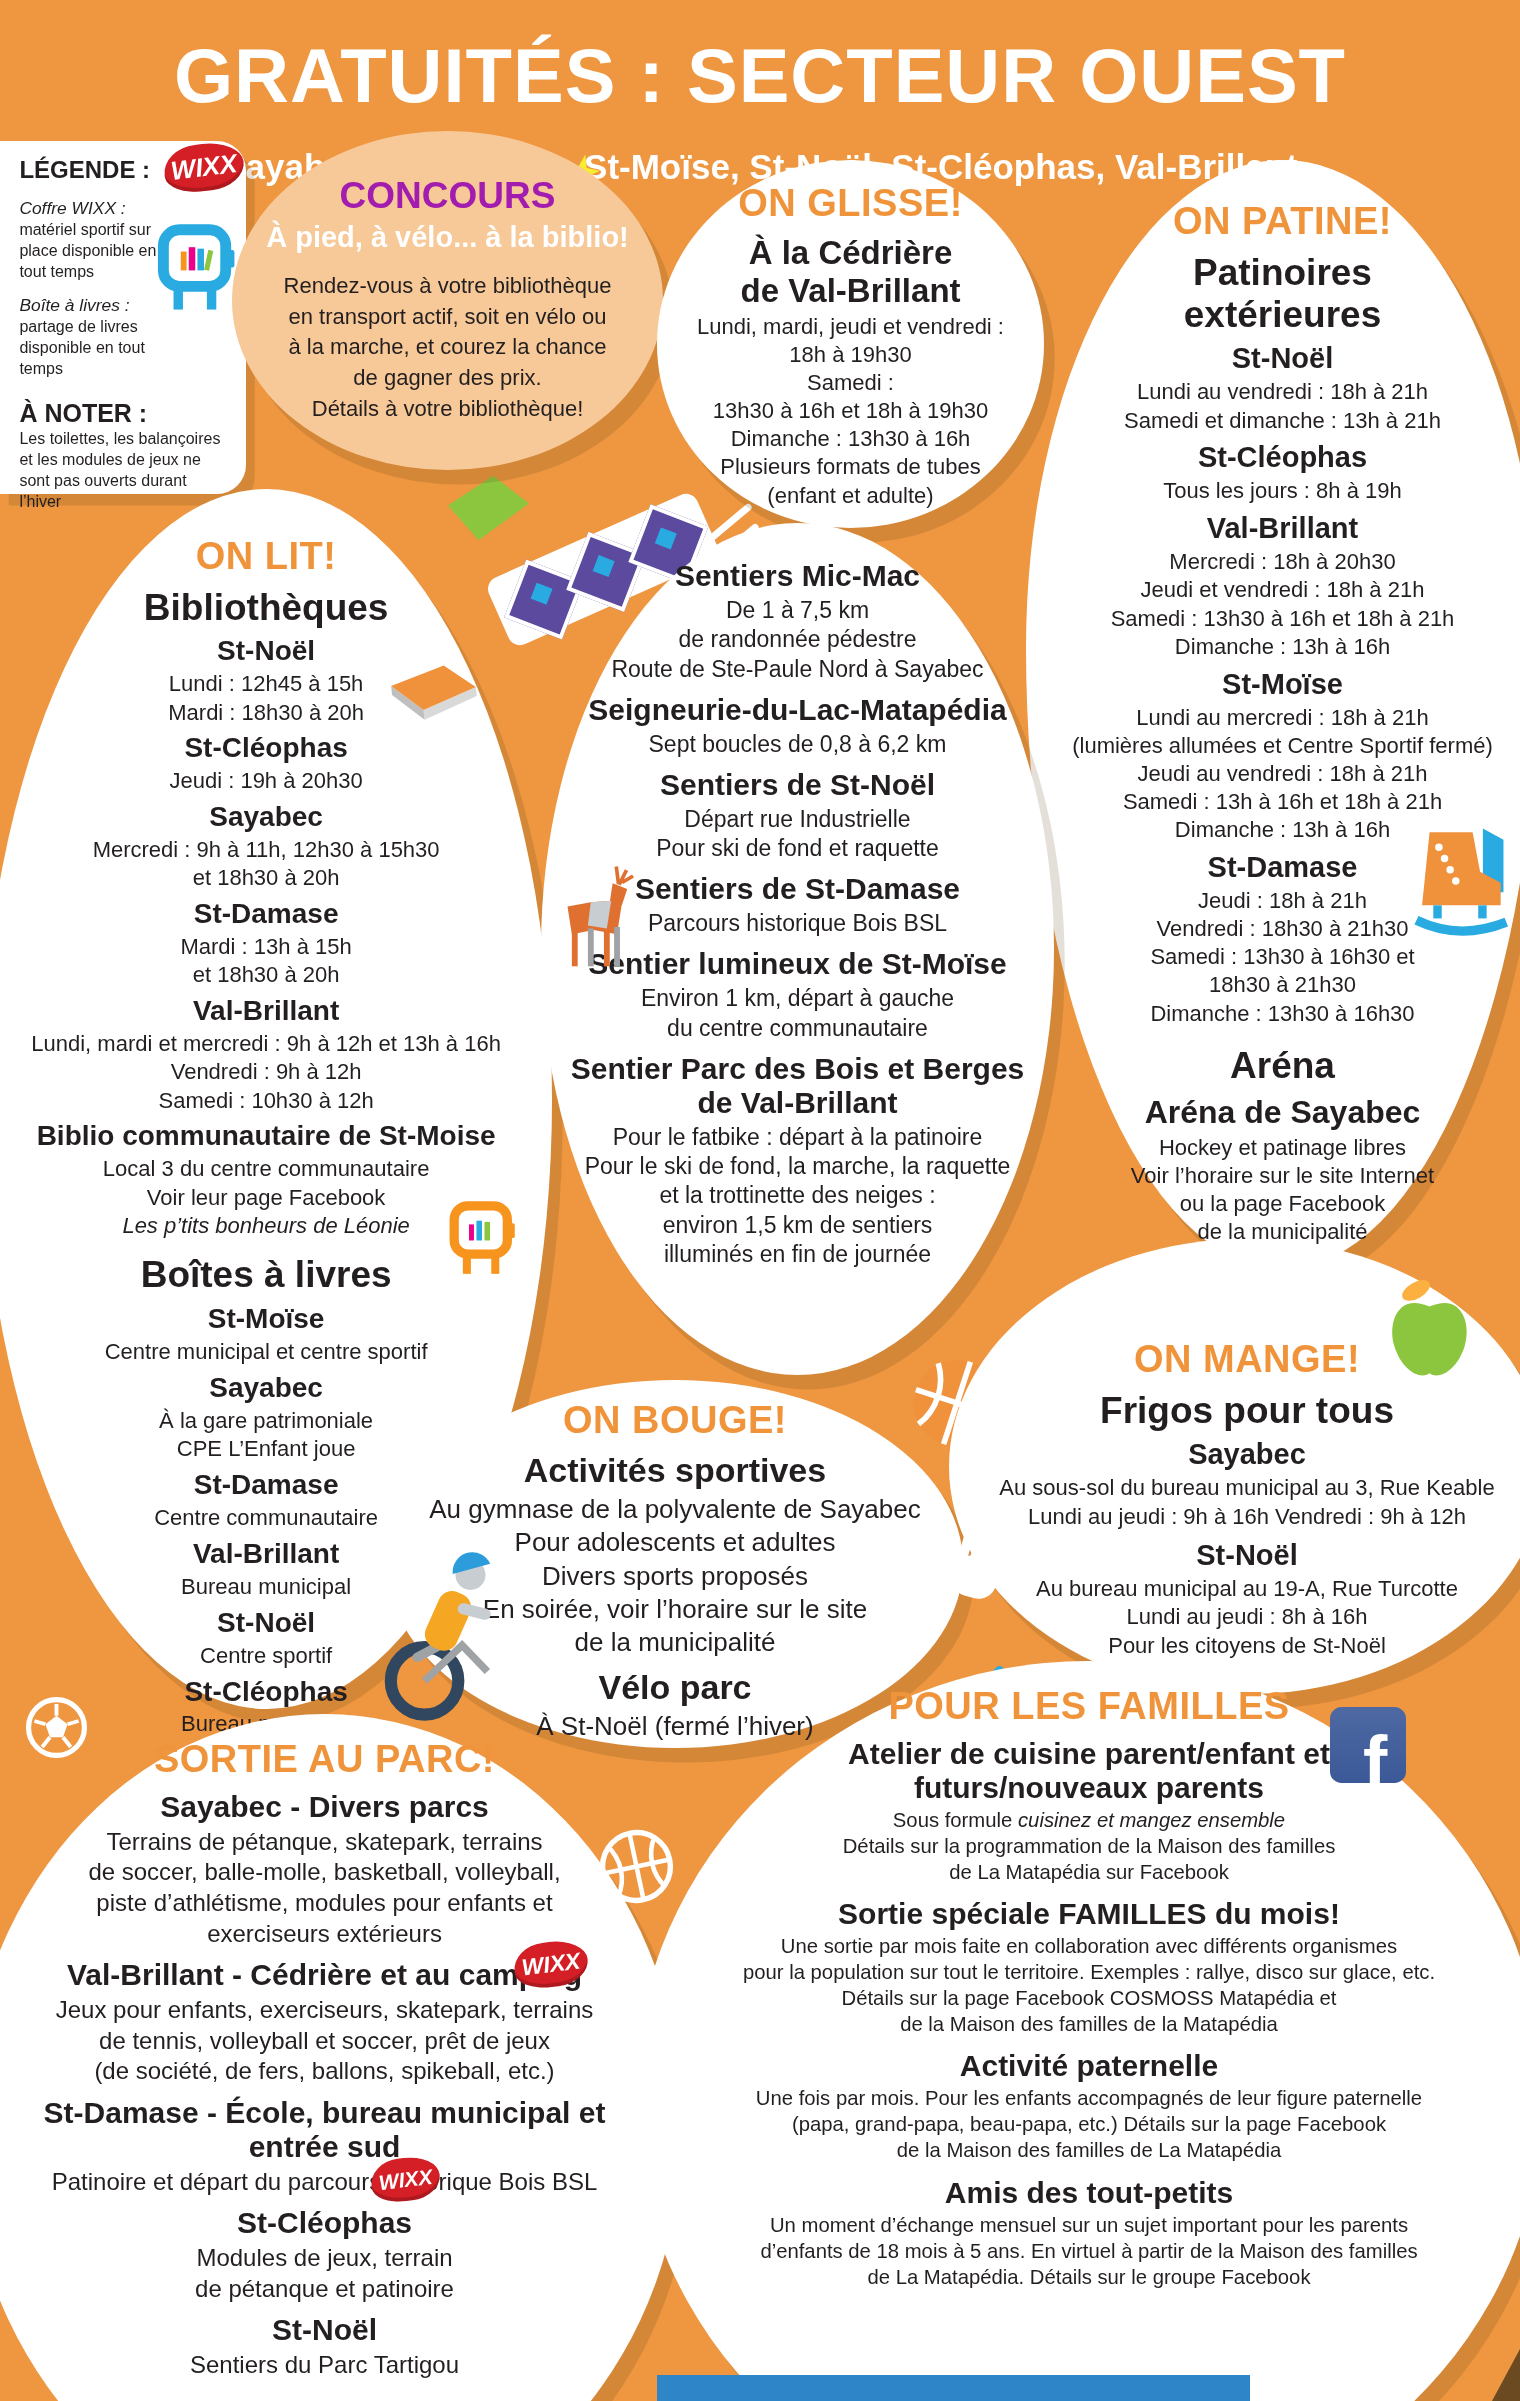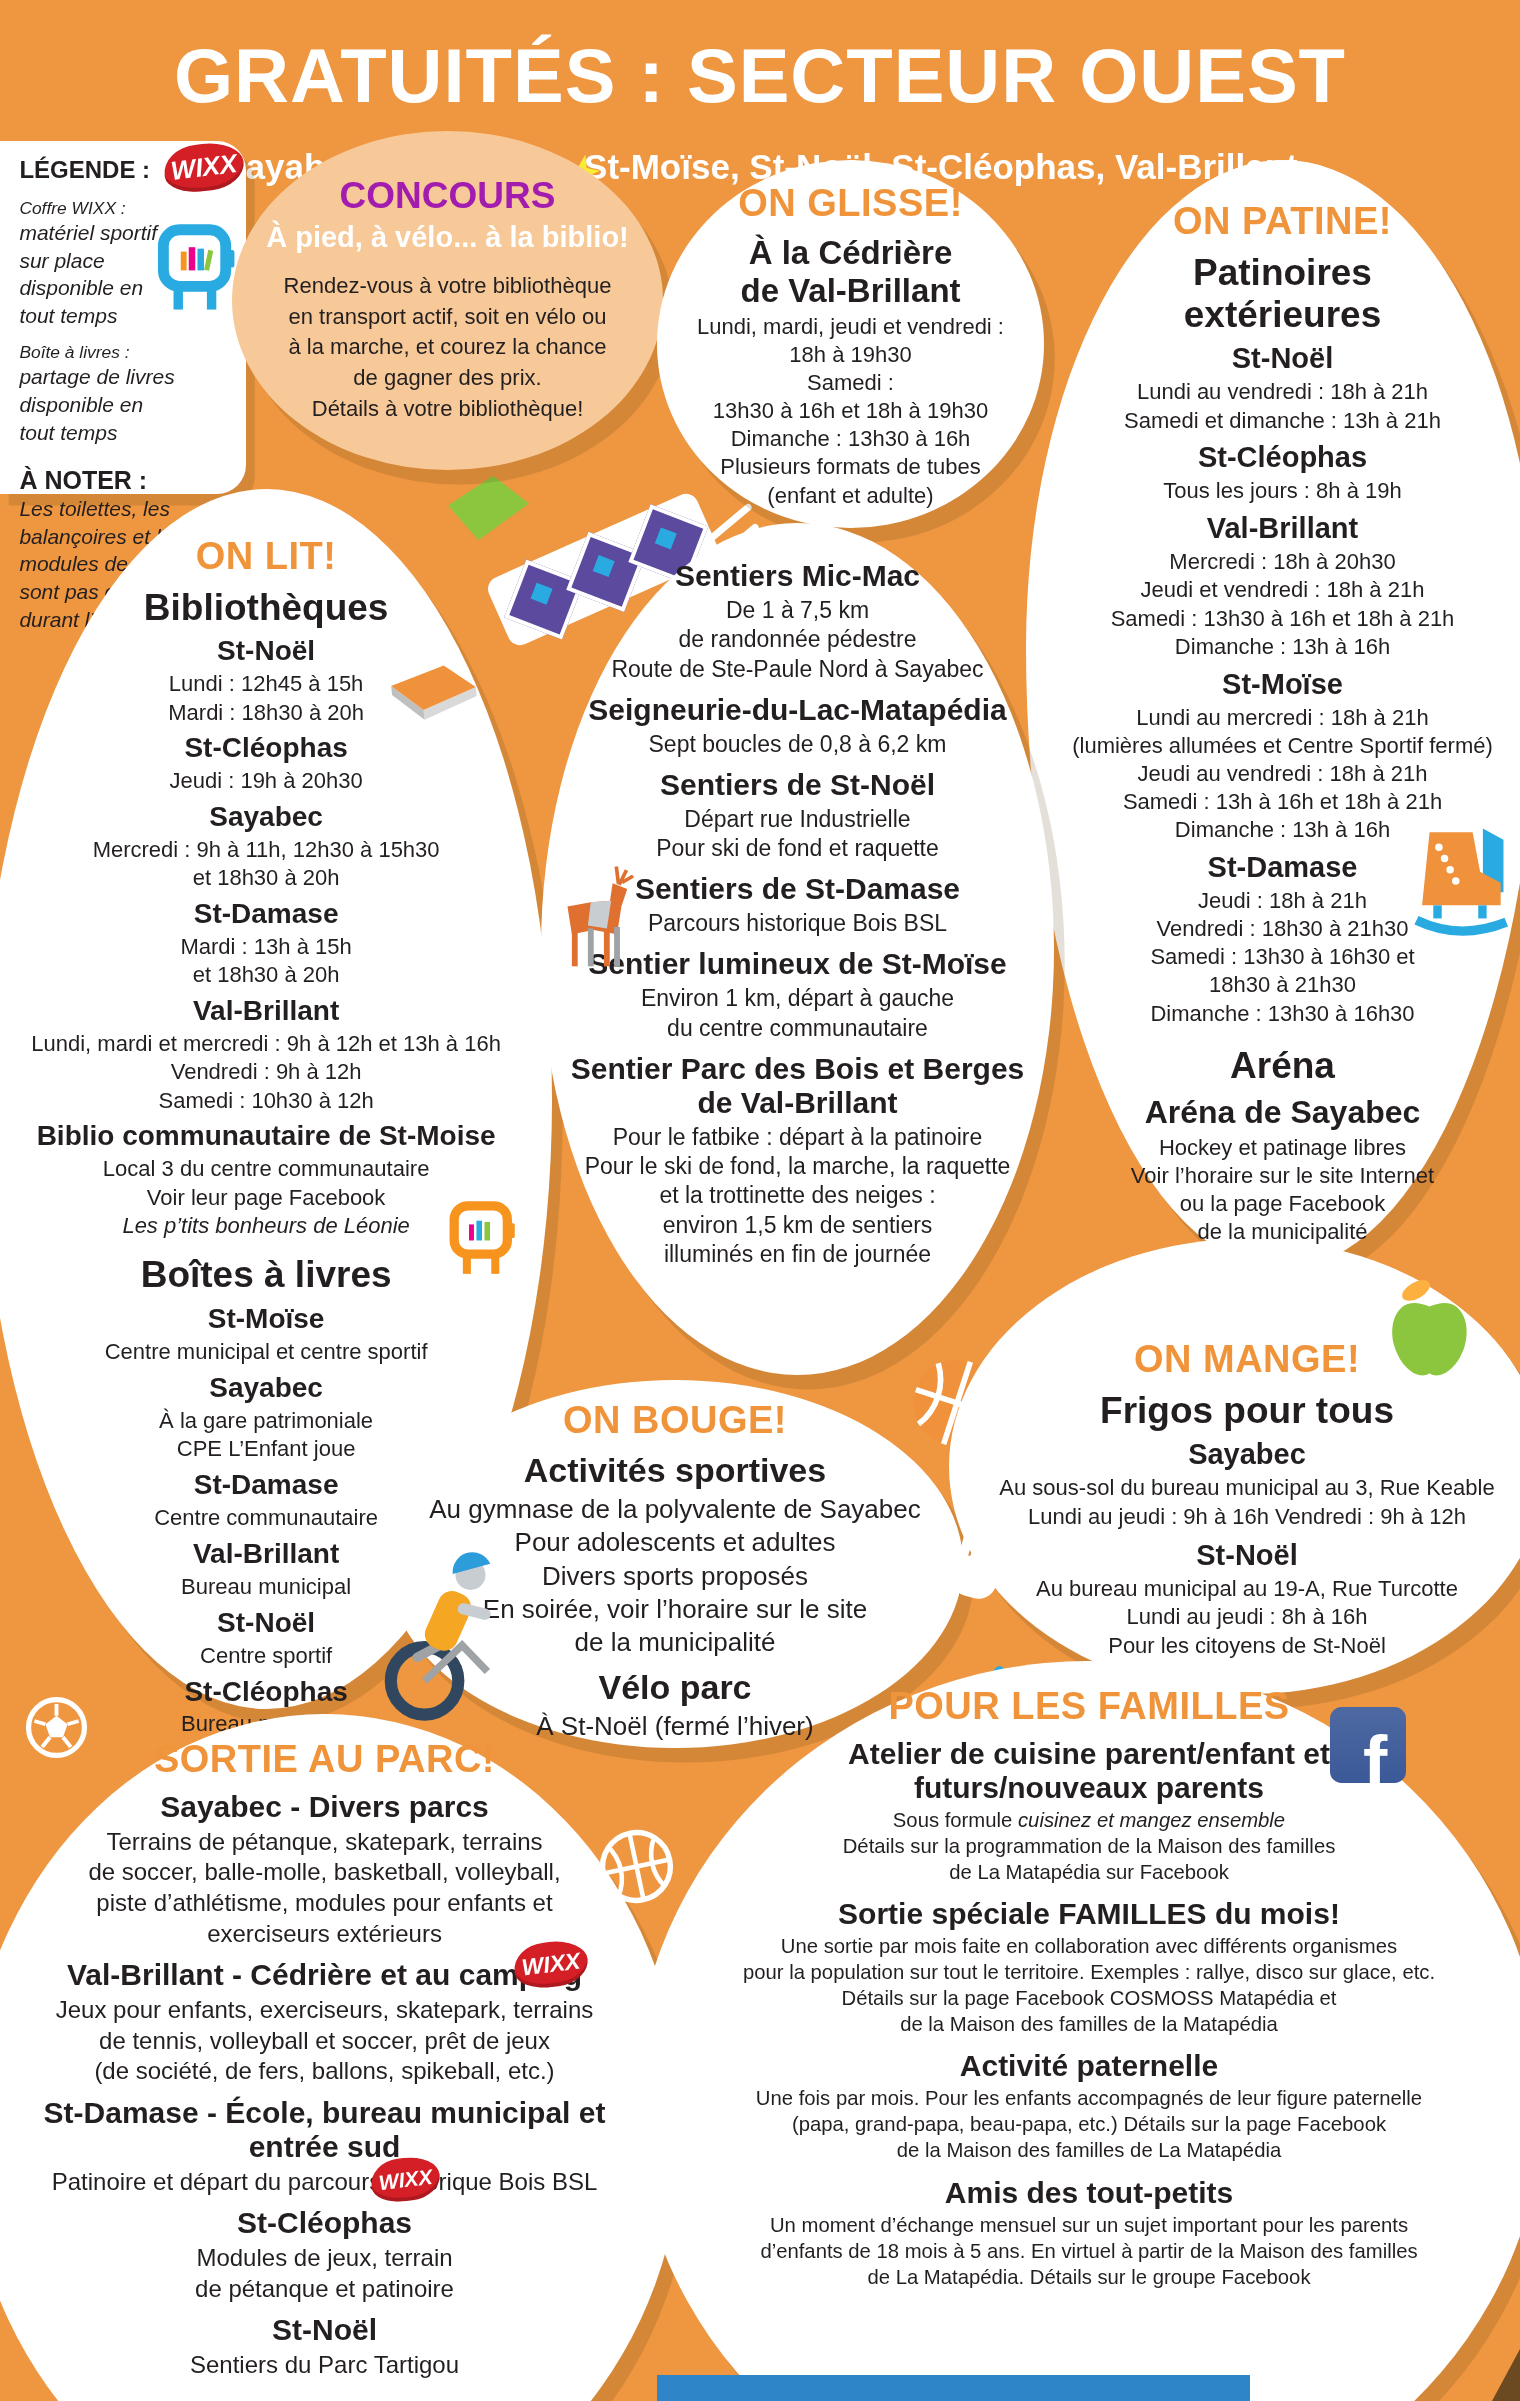--- a/index.html
+++ b/index.html
@@ -46,21 +46,21 @@
   .familles-c .entry-head{max-width:605px;margin-left:auto;margin-right:auto;}
   
   .concours-c{top:44px;width:387px;color:#231F20;}
   .concours-title{font-size:37px;font-weight:800;color:#a21caf;margin-bottom:3.9px;}
   .concours-sub{font-size:29px;font-weight:800;color:#fff;margin-bottom:17px;}
   .concours-c .entry-line{font-size:22px;line-height:1.4;}
   
   .legend-c{position:absolute;left:19.4px;top:14.5px;width:213px;text-align:left;}
   .legend-title{font-size:24px;font-weight:800;margin-bottom:14.5px;}
   .legend-sub{font-size:17.4px;font-style:italic;margin-top:12.6px;}
-  .legend-body{font-size:21px;line-height:1.32;width:160px;font-style:italic;}
+  .legend-body{font-size:16px;line-height:1.32;width:160px;}
   .legend-note-title{font-size:25px;font-weight:800;margin-top:19.4px;}
   .legend-note{width:203px;}
   
   .icon{position:absolute;}
   .wixx{background:#D51F26;color:#fff;display:flex;align-items:center;justify-content:center;
         font-style:italic;font-weight:800;border-radius:46% 54% 48% 52%/62% 52% 58% 44%;
         transform:rotate(-7deg);box-shadow:inset 0 -3.9px 0 rgba(0,0,0,.18);}
   #wixx-legend{left:164px;top:144px;width:80px;height:47px;font-size:26px;}
   #wixx-camping{left:514px;top:1942px;width:74px;height:45px;font-size:23px;}
   #wixx-cleophas{left:371px;top:2158px;width:69px;height:43px;font-size:21px;}

